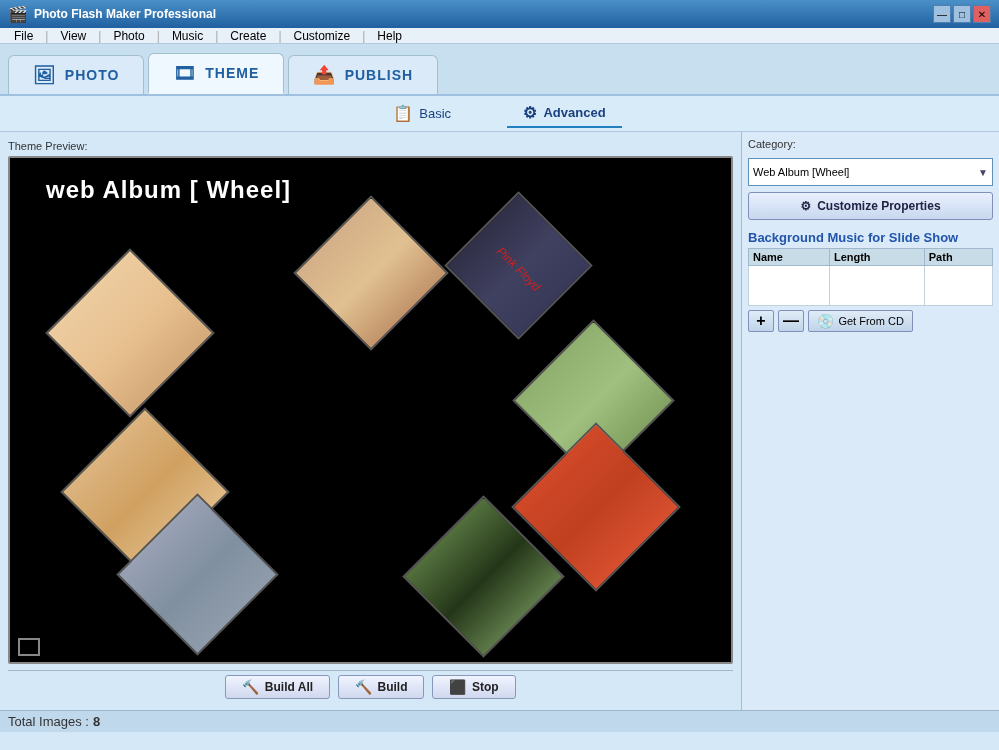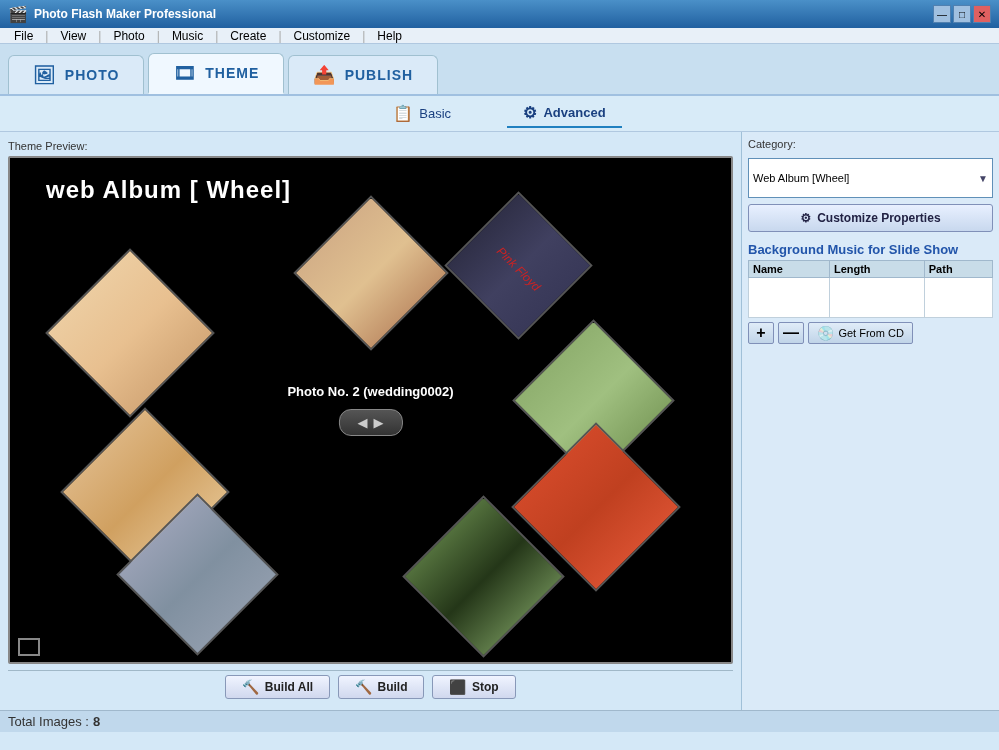--- a/index.html
+++ b/index.html
@@ -86,21 +86,21 @@
       display: flex; align-items: center; padding: 0 8px; font-size: 13px; color: #333;
     }
 
     
     #right-panel {
       width: 258px; background: #daeaf8; border-left: 1px solid #a0c0d8;
       padding: 6px; display: flex; flex-direction: column; gap: 6px;
     }
     .panel-label { font-size: 11px; color: #333; margin-bottom: 2px; }
     .category-select {
-      width: 100%; height: 40px; font-size: 11px;
+      width: 100%; height: 28px; font-size: 11px;
       background: #fff; border: 1px solid #6090b8;
       color: #000; padding: 2px 4px;
       display: flex; align-items: center; justify-content: space-between;
     }
     .theme-list {
       flex: 1; border: 1px solid #8ab0cc; background: #f0f8ff; overflow-y: auto;
       max-height: 340px;
     }
     .theme-item {
       padding: 4px; cursor: pointer; border-bottom: 1px solid #c8dce8;
@@ -275,27 +275,20 @@
       </div>
 
       <div style="position:absolute; bottom:30px; left:130px; transform:rotate(45deg); width:115px; height:115px; overflow:hidden; border:2px solid #555;">
         <div style="width:162px; height:162px; position:absolute; top:-23px; left:-23px; transform:rotate(-45deg); background:linear-gradient(135deg,#b0b0c8,#8090a0,#a0a8b8);"></div>
       </div>
 
       <div style="position:absolute; bottom:28px; right:190px; transform:rotate(45deg); width:115px; height:115px; overflow:hidden; border:2px solid #555;">
         <div style="width:162px; height:162px; position:absolute; top:-23px; left:-23px; transform:rotate(-45deg); background:linear-gradient(135deg,#80a860,#60904060,#a0c880);"></div>
       </div>
 
-      <div style="position:absolute; top:50%; left:50%; transform:translate(-50%,-50%); text-align:center;">
-        <div style="color:white; font-size:13px; font-weight:bold; margin-bottom:10px;">Photo No. 2 (wedding0002)</div>
-        <div style="background:linear-gradient(to bottom,#555,#333); border:1px solid #888; border-radius:12px; padding:5px 18px; cursor:pointer; display:inline-flex; align-items:center; gap:6px;">
-          <span style="color:#ccc; font-size:13px;">◀</span>
-          <span style="color:#ccc; font-size:13px;">▶</span>
-        </div>
-      </div>
 
       <div style="position:absolute; bottom:6px; left:8px; width:22px; height:18px; border:2px solid #888; background:transparent;"></div>
     </div>
 
     <div id="action-bar" style="margin-top:6px; background:transparent; display:flex; justify-content:center; gap:8px;">
       <button class="action-btn">
         <span class="btn-icon">🔨</span>
         <span>Build All</span>
       </button>
       <button class="action-btn">

